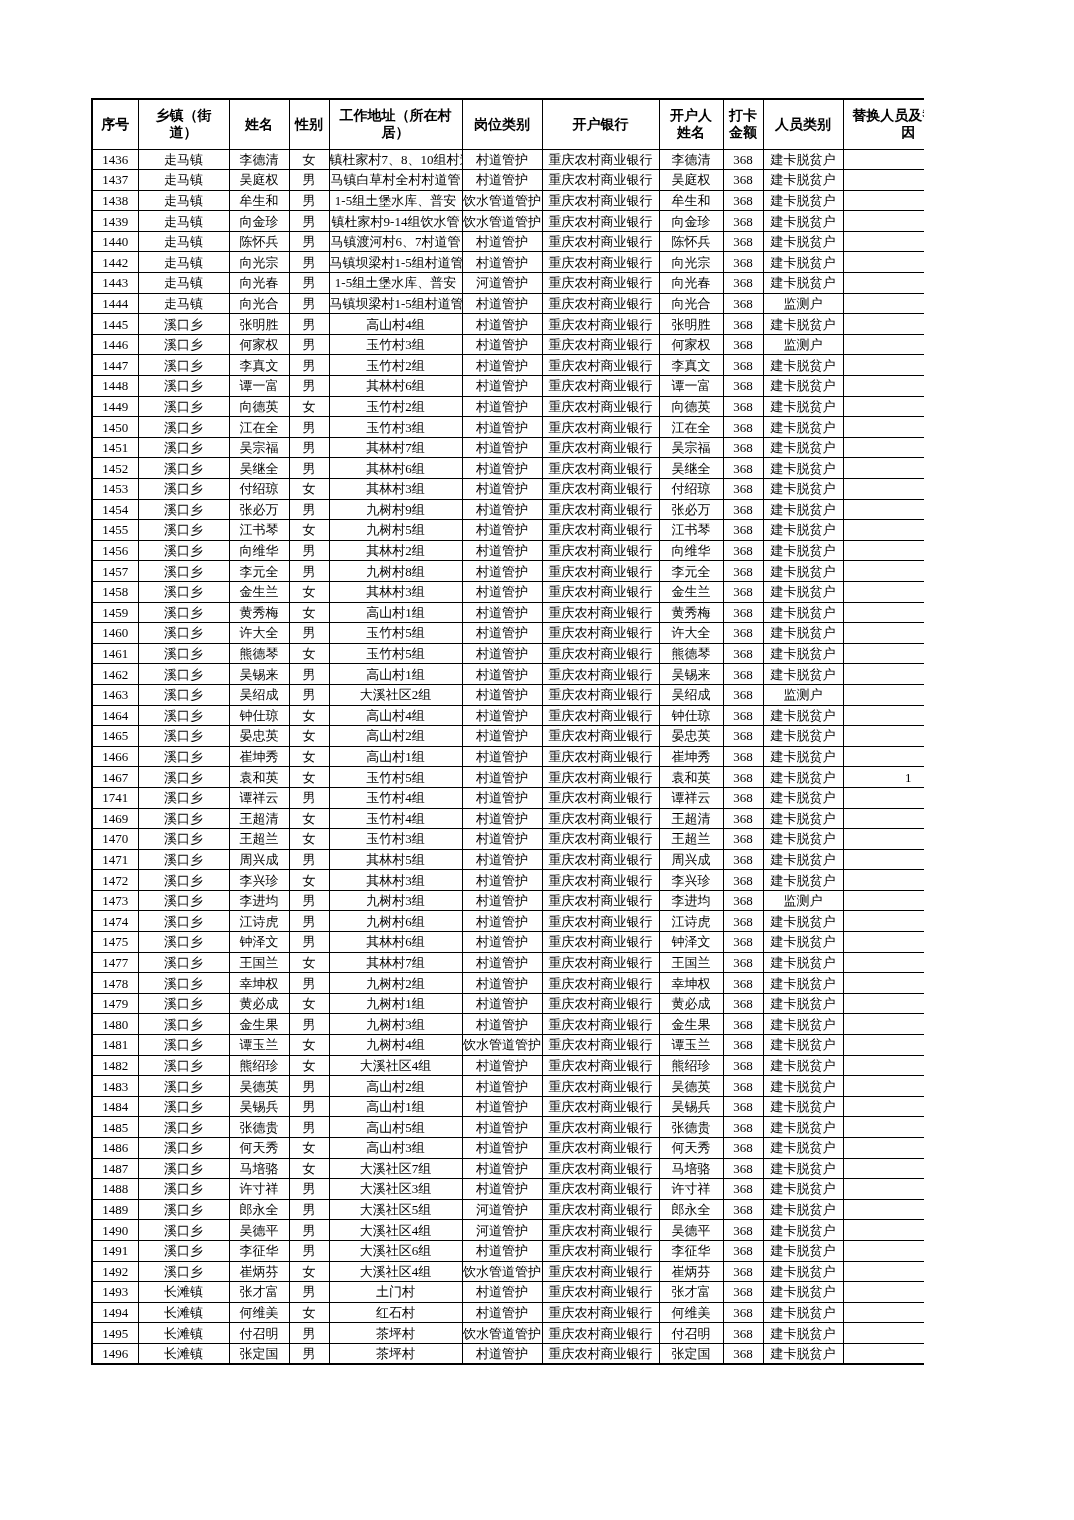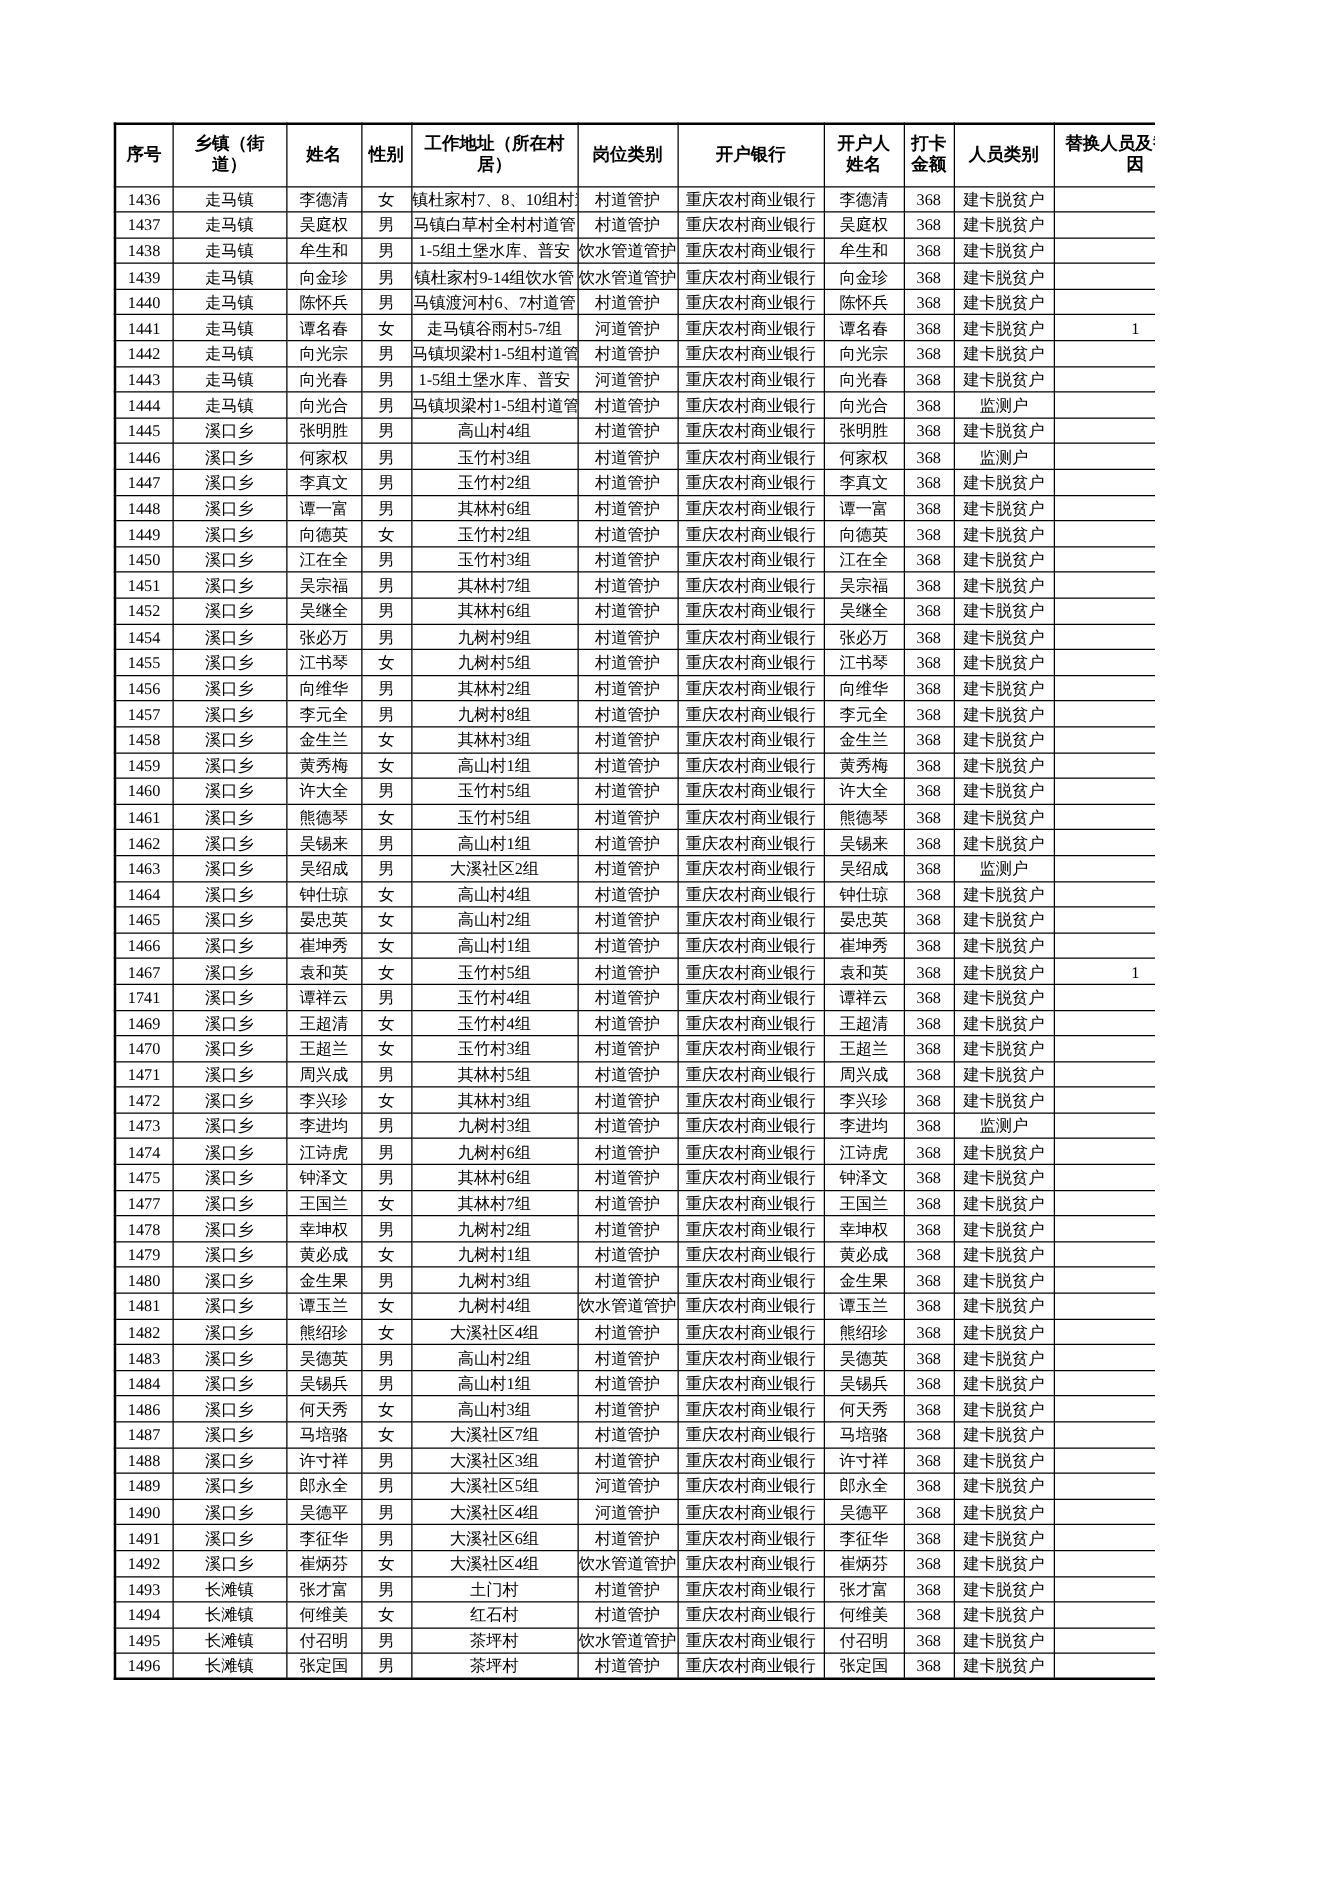--- a/index.html
+++ b/index.html
@@ -162,33 +162,20 @@
           <td>男</td>
           <td>马镇渡河村6、7村道管</td>
           <td>村道管护</td>
           <td>重庆农村商业银行</td>
           <td>陈怀兵</td>
           <td>368</td>
           <td>建卡脱贫户</td>
           <td></td>
         </tr>
         <tr>
-          <td>1441</td>
-          <td>走马镇</td>
-          <td>谭名春</td>
-          <td>女</td>
-          <td>走马镇谷雨村5-7组</td>
-          <td>河道管护</td>
-          <td>重庆农村商业银行</td>
-          <td>谭名春</td>
-          <td>368</td>
-          <td>建卡脱贫户</td>
-          <td>1</td>
-        </tr>
-        <tr>
           <td>1442</td>
           <td>走马镇</td>
           <td>向光宗</td>
           <td>男</td>
           <td>马镇坝梁村1-5组村道管</td>
           <td>村道管护</td>
           <td>重庆农村商业银行</td>
           <td>向光宗</td>
           <td>368</td>
           <td>建卡脱贫户</td>
@@ -318,20 +305,33 @@
           <td>男</td>
           <td>其林村6组</td>
           <td>村道管护</td>
           <td>重庆农村商业银行</td>
           <td>吴继全</td>
           <td>368</td>
           <td>建卡脱贫户</td>
           <td></td>
         </tr>
         <tr>
+          <td>1453</td>
+          <td>溪口乡</td>
+          <td>付绍琼</td>
+          <td>女</td>
+          <td>其林村3组</td>
+          <td>村道管护</td>
+          <td>重庆农村商业银行</td>
+          <td>付绍琼</td>
+          <td>368</td>
+          <td>建卡脱贫户</td>
+          <td></td>
+        </tr>
+        <tr>
           <td>1454</td>
           <td>溪口乡</td>
           <td>张必万</td>
           <td>男</td>
           <td>九树村9组</td>
           <td>村道管护</td>
           <td>重庆农村商业银行</td>
           <td>张必万</td>
           <td>368</td>
           <td>建卡脱贫户</td>
@@ -703,20 +703,33 @@
         </tr>
         <tr>
           <td>1484</td>
           <td>溪口乡</td>
           <td>吴锡兵</td>
           <td>男</td>
           <td>高山村1组</td>
           <td>村道管护</td>
           <td>重庆农村商业银行</td>
           <td>吴锡兵</td>
+          <td>368</td>
+          <td>建卡脱贫户</td>
+          <td></td>
+        </tr>
+        <tr>
+          <td>1485</td>
+          <td>溪口乡</td>
+          <td>张德贵</td>
+          <td>男</td>
+          <td>高山村5组</td>
+          <td>村道管护</td>
+          <td>重庆农村商业银行</td>
+          <td>张德贵</td>
           <td>368</td>
           <td>建卡脱贫户</td>
           <td></td>
         </tr>
         <tr>
           <td>1486</td>
           <td>溪口乡</td>
           <td>何天秀</td>
           <td>女</td>
           <td>高山村3组</td>

